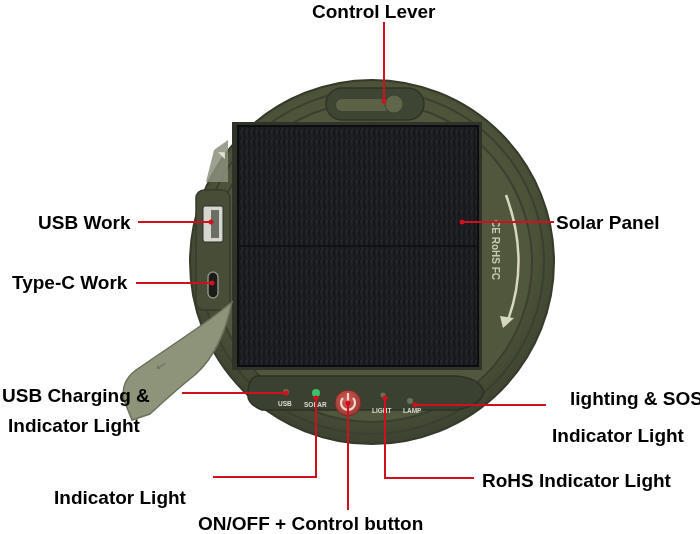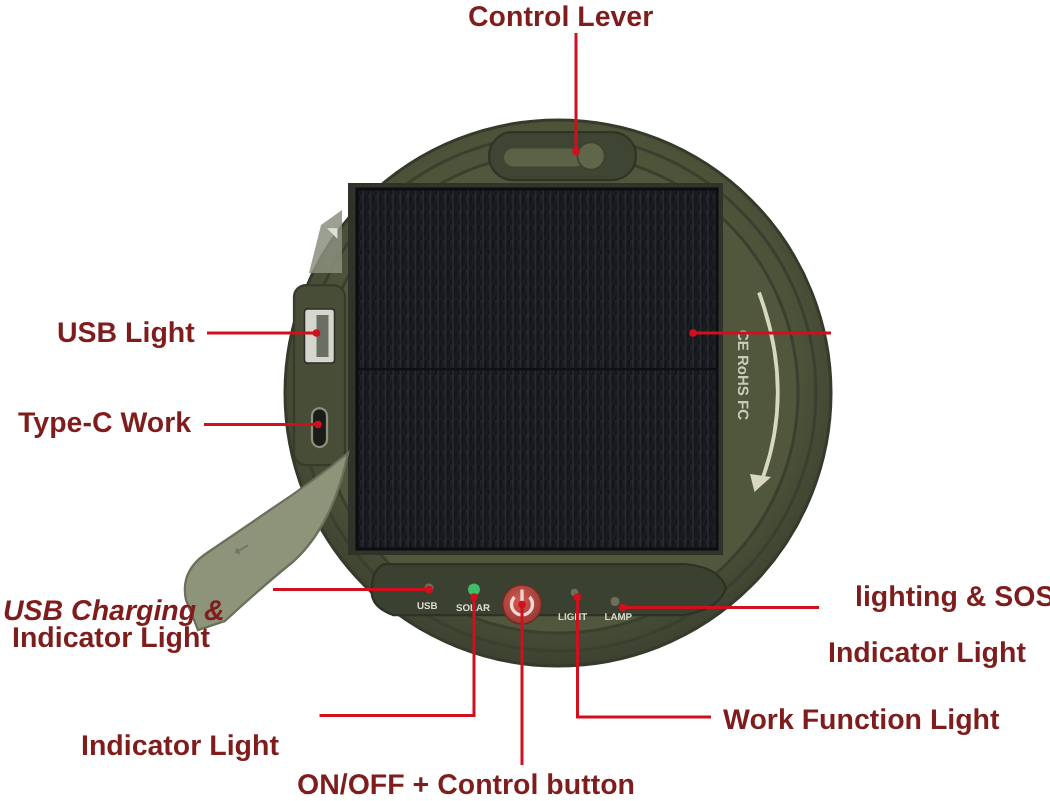--- a/index.html
+++ b/index.html
@@ -1,19 +1,19 @@
 <!DOCTYPE html>
 <html><head>
 <meta charset="utf-8">
 <style>
   html, body { margin: 0; padding: 0; background: #ffffff; }
   body { width: 700px; height: 534px; position: relative; overflow: hidden;
          font-family: "Liberation Sans", "DejaVu Sans", sans-serif; }
   .stage { position: absolute; left: 0; top: 0; width: 700px; height: 534px; }
-  .label { position: absolute; font-weight: bold; color: #7f1d1d; font-size: 19px; white-space: nowrap; line-height: 1; }
+  .label { position: absolute; font-weight: bold; color: #000000; font-size: 19px; white-space: nowrap; line-height: 1; }
   .device { position: absolute; left: 0; top: 0; }
   svg text { font-family: "Liberation Sans", "DejaVu Sans", sans-serif; }
 </style>
 </head>
 <body>
 
 <div class="stage">
 
   <svg class="device" width="700" height="534" viewBox="0 0 700 534" xmlns="http://www.w3.org/2000/svg">
     <defs>
@@ -125,22 +125,23 @@
       <circle cx="462" cy="222" r="2.5"></circle>
       <circle cx="286" cy="393" r="2.5"></circle>
       <circle cx="316" cy="398" r="2.5"></circle>
       <circle cx="348" cy="403" r="2.5"></circle>
       <circle cx="385" cy="398" r="2.5"></circle>
       <circle cx="415" cy="405" r="2.5"></circle>
     </g>
   </svg>
 
   <div class="label" style="left:312px; top:2px;">Control Lever</div>
-  <div class="label" style="left:38px; top:213px;">USB Light</div>
+  <div class="label" style="left:38px; top:213px;">USB Work</div>
   <div class="label" style="left:12px; top:273px;">Type-C Work</div>
-  <div class="label" style="left:2px; top:398px;font-style:italic;">USB Charging &amp;</div>
+  <div class="label" style="left:556px; top:213px;">Solar Panel</div>
+  <div class="label" style="left:2px; top:386px;">USB Charging &amp;</div>
   <div class="label" style="left:8px; top:416px;">Indicator Light</div>
   <div class="label" style="left:54px; top:488px;">Indicator Light</div>
   <div class="label" style="left:198px; top:514px;">ON/OFF + Control button</div>
   <div class="label" style="left:554px; top:389px;margin-left:16px;">lighting &amp; SOS</div>
   <div class="label" style="left:552px; top:426px;">Indicator Light</div>
-  <div class="label" style="left:482px; top:471px;">Work Function Light</div>
+  <div class="label" style="left:482px; top:471px;">RoHS Indicator Light</div>
 </div>
 
 </body></html>

